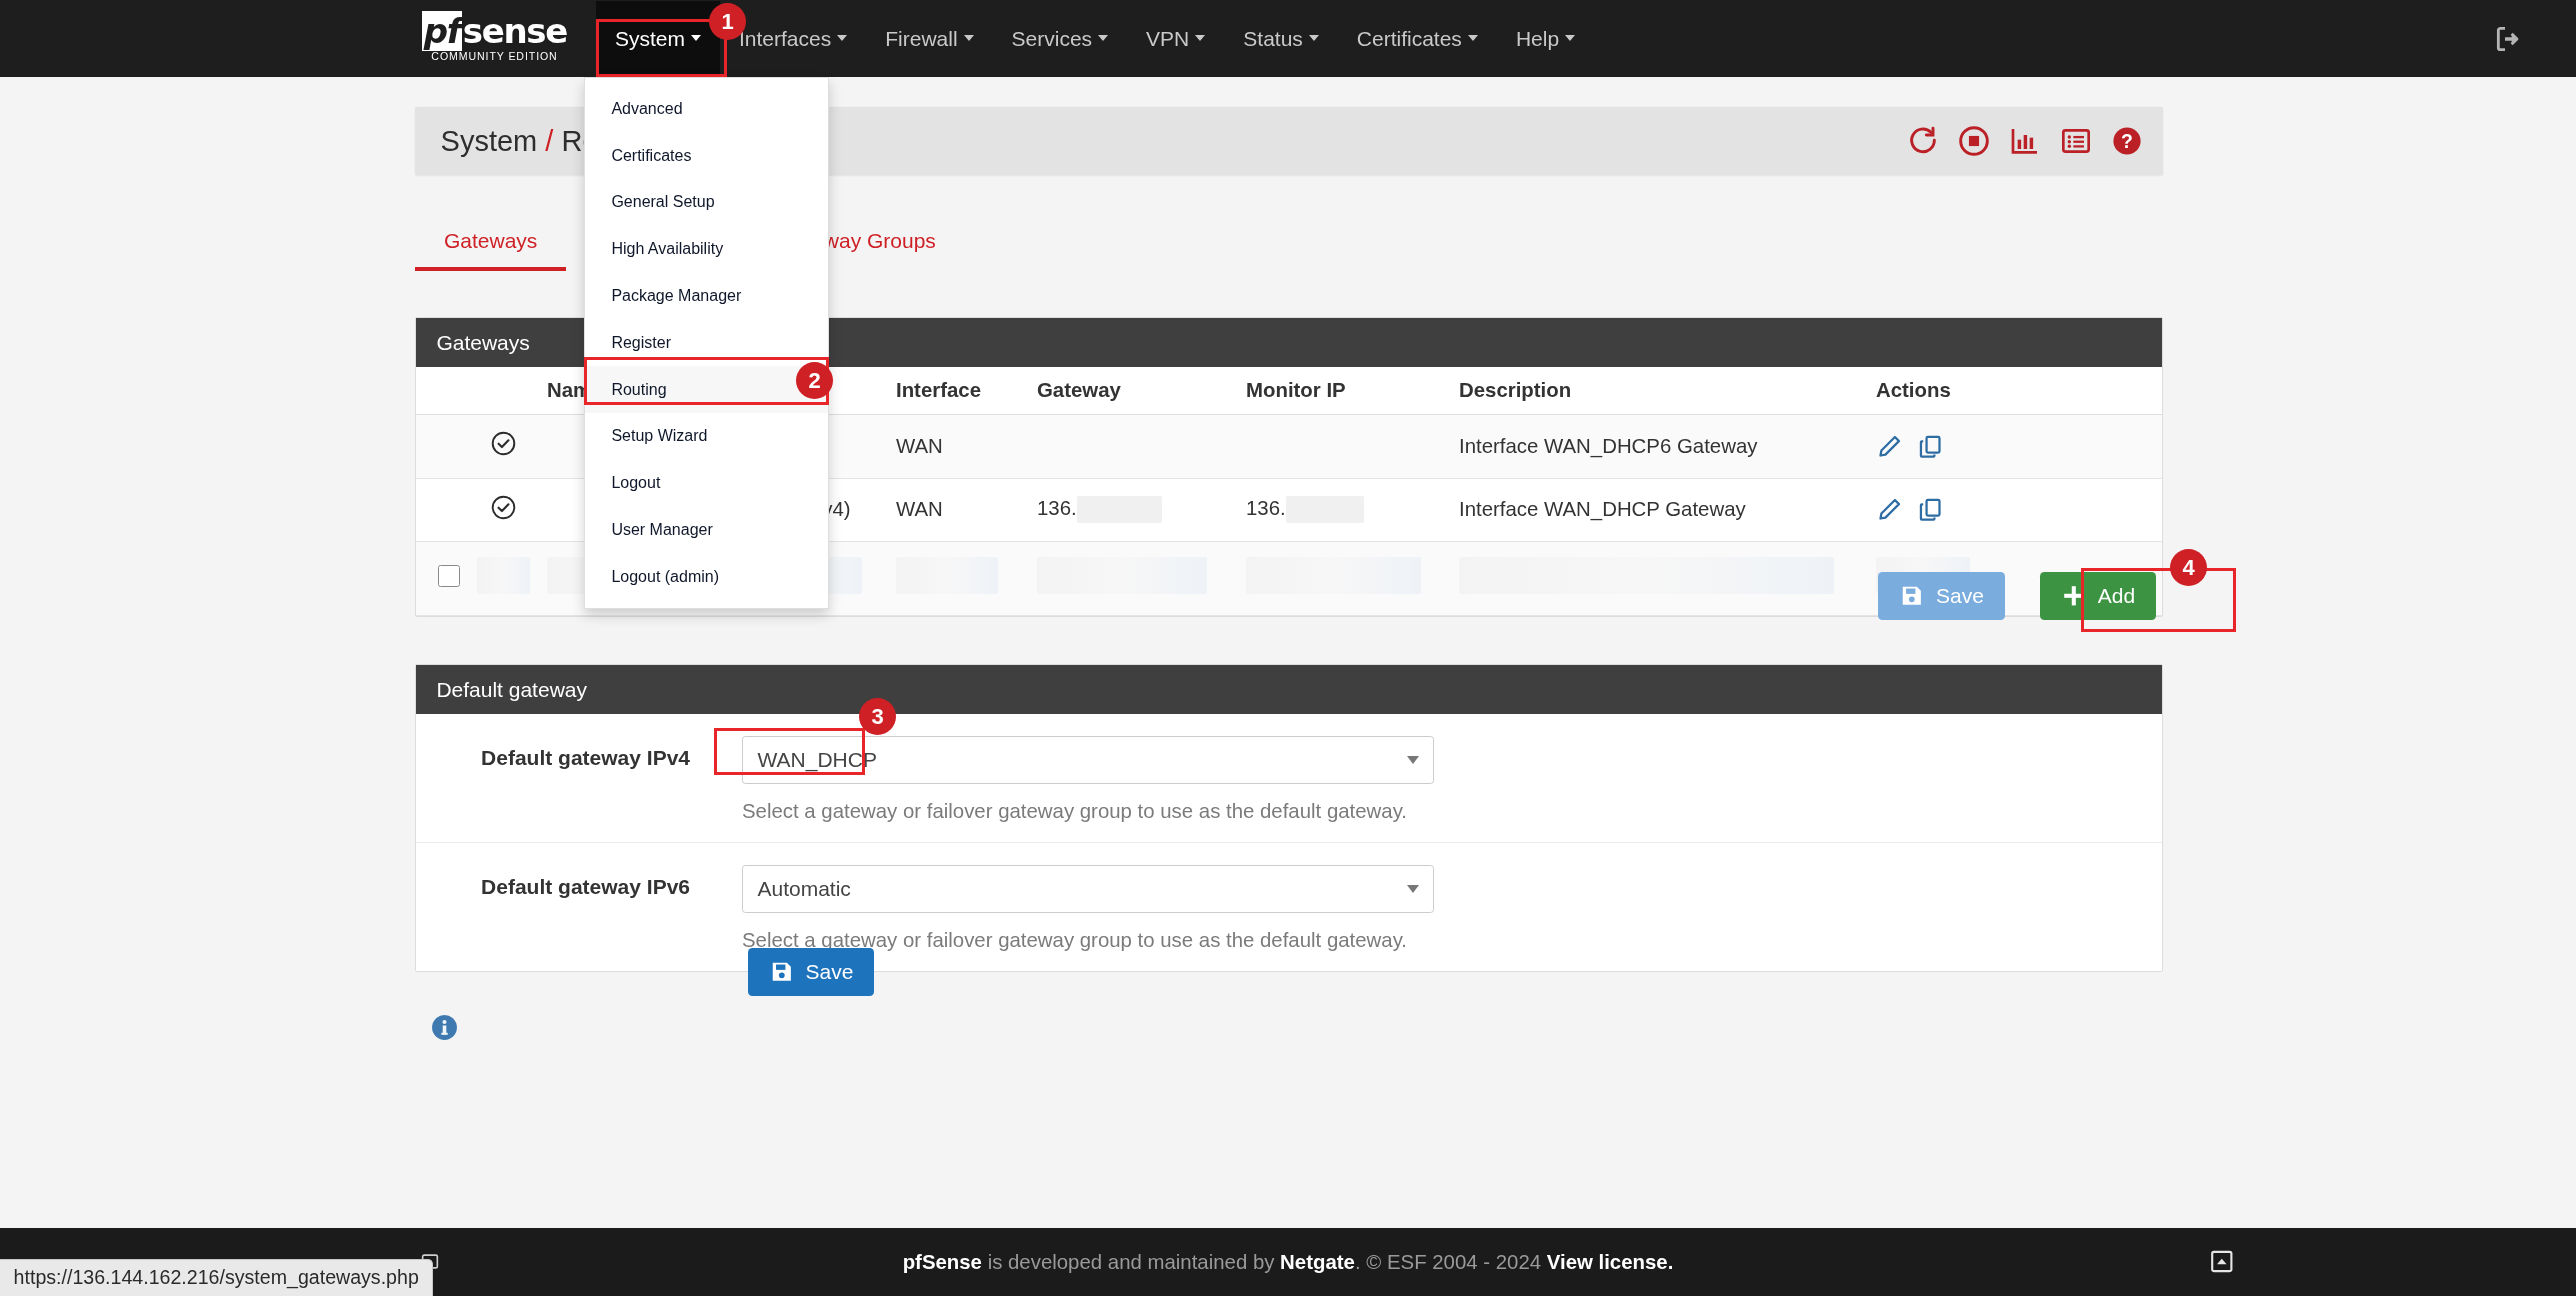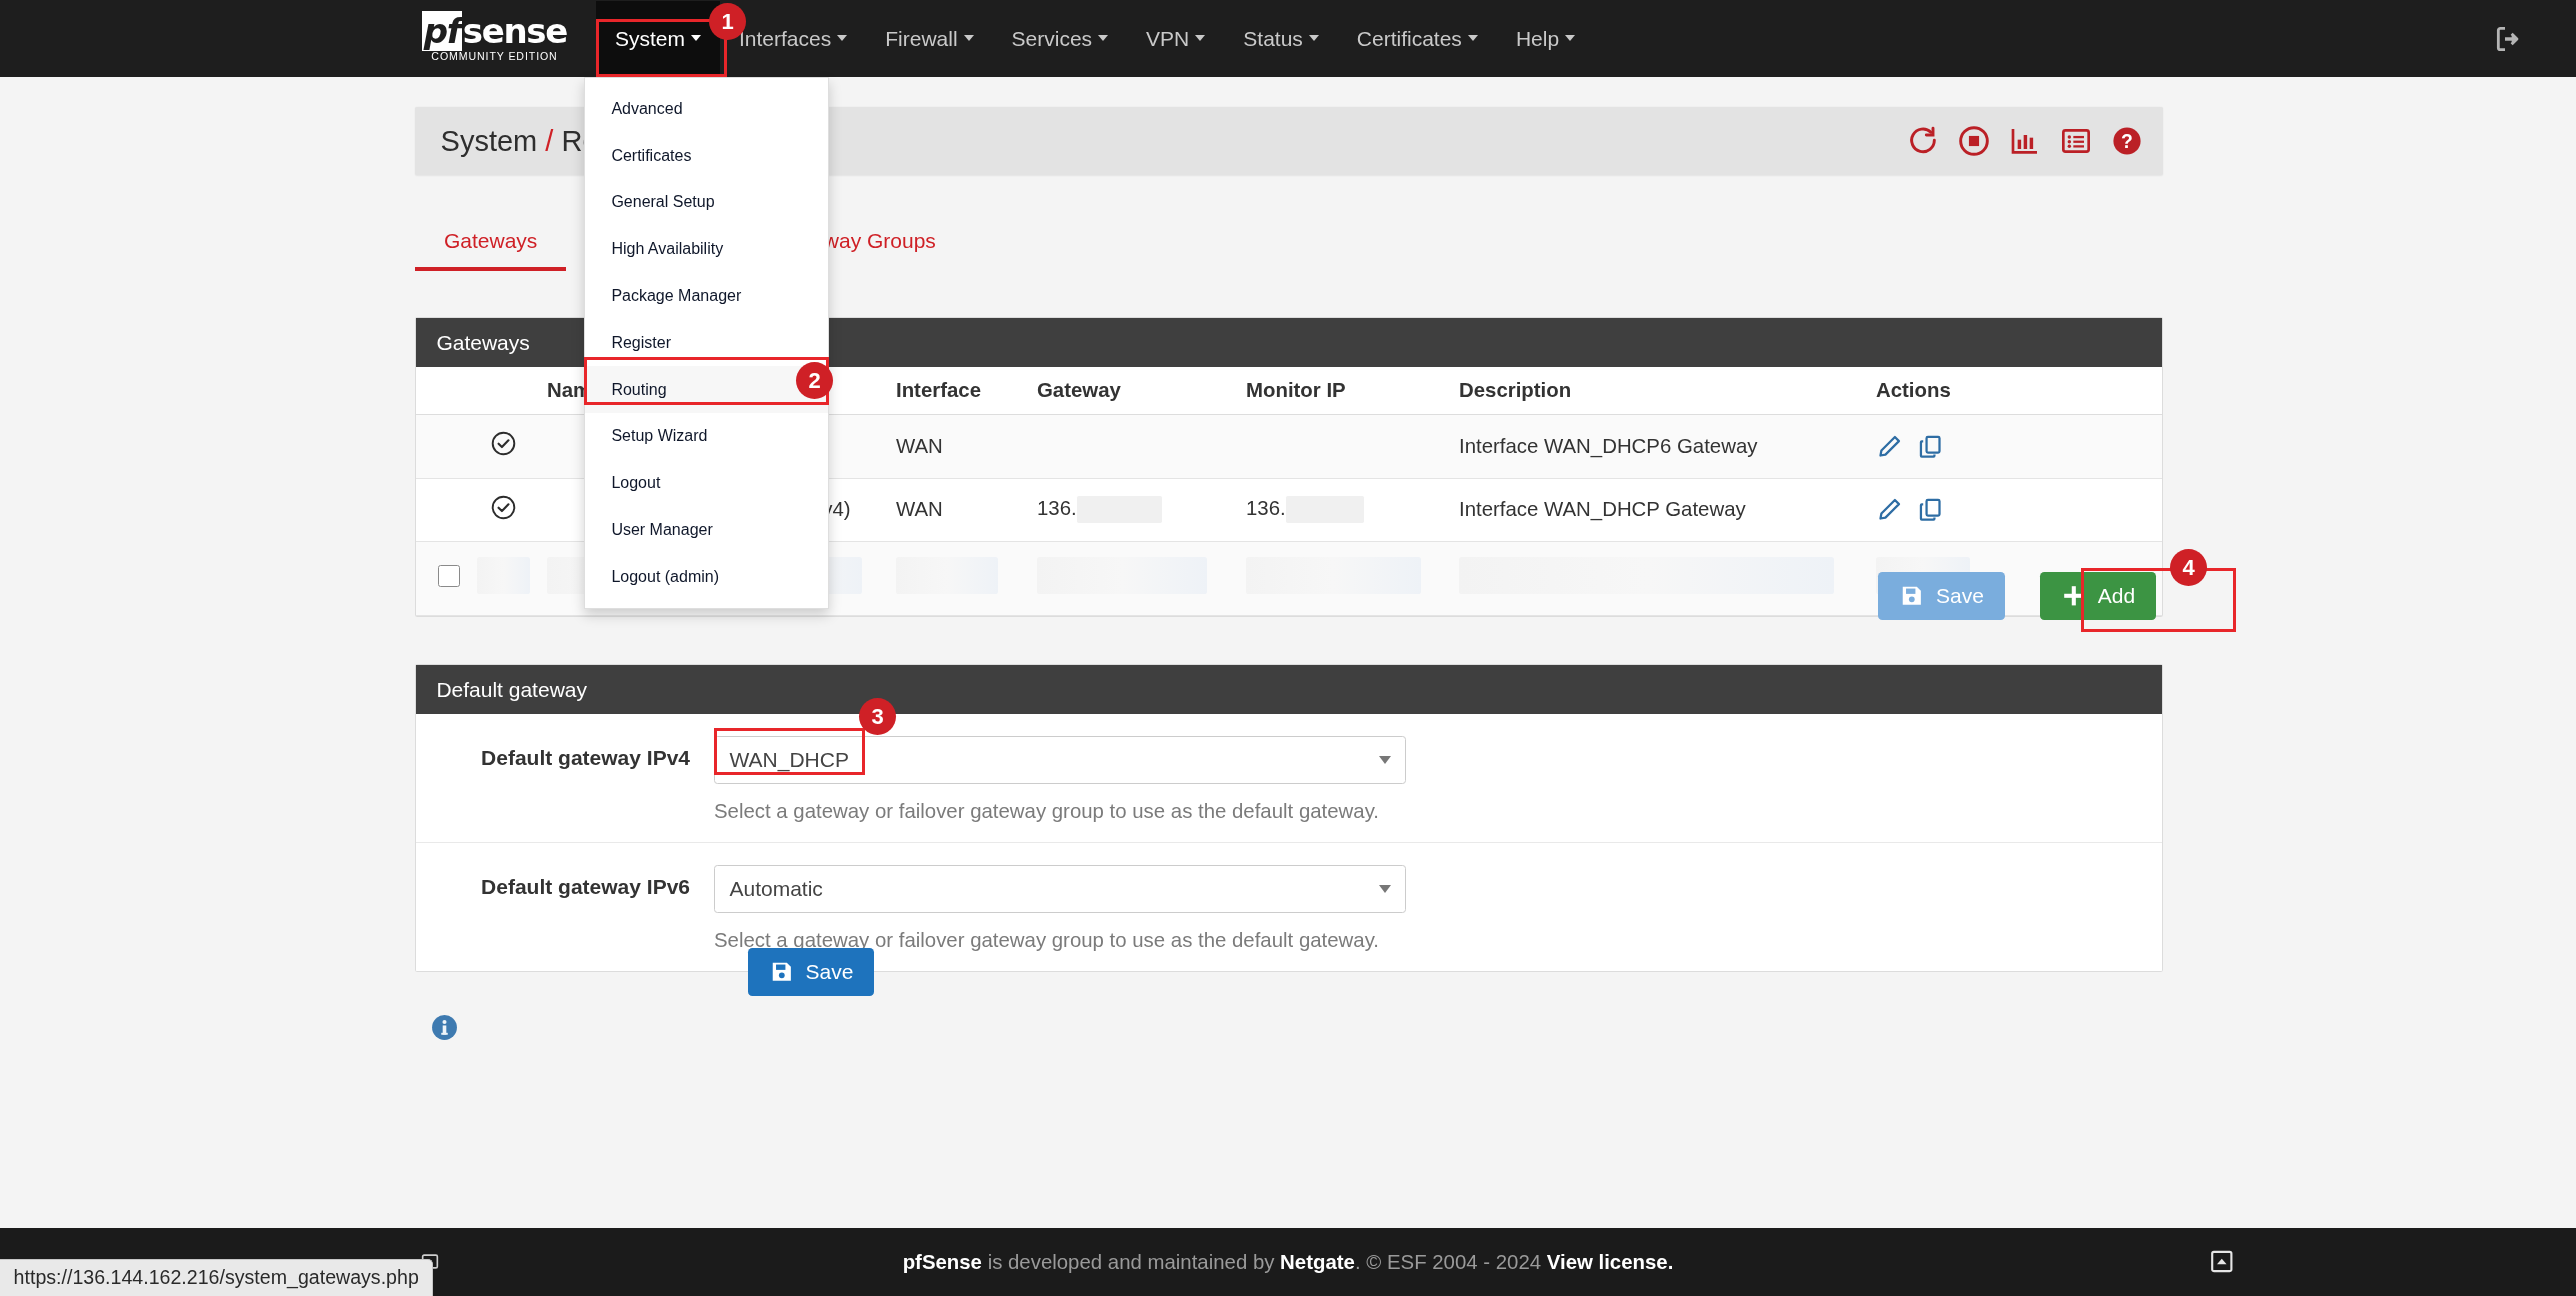--- a/index.html
+++ b/index.html
@@ -159,21 +159,21 @@
   }
 
   
   .form-row { display: flex; padding: 22px 0 19px; }
   .form-row + .form-row { border-top: 0.9px solid #e9e9e9; }
   .form-label {
     width: 298px; text-align: right; padding-right: 24px;
     font-size: 21px; font-weight: bold; color: #333333; padding-top: 10.2px;
     white-space: nowrap;
   }
-  .form-ctrl { flex: 1; }
+  .form-ctrl { flex: 1; margin-left: 28px; }
   .select-box {
     width: 692px; height: 48px; border: 0.9px solid #cccccc;
     border-radius: 3.4px; background: #ffffff;
     display: flex; align-items: center; padding: 0 14.5px;
     font-size: 21px; color: #444444; position: relative; cursor: pointer;
   }
   .select-box .chev {
     margin-left: auto; width: 0; height: 0;
     border-left: 6.8px solid transparent; border-right: 6.8px solid transparent;
     border-top: 8.5px solid #777;

